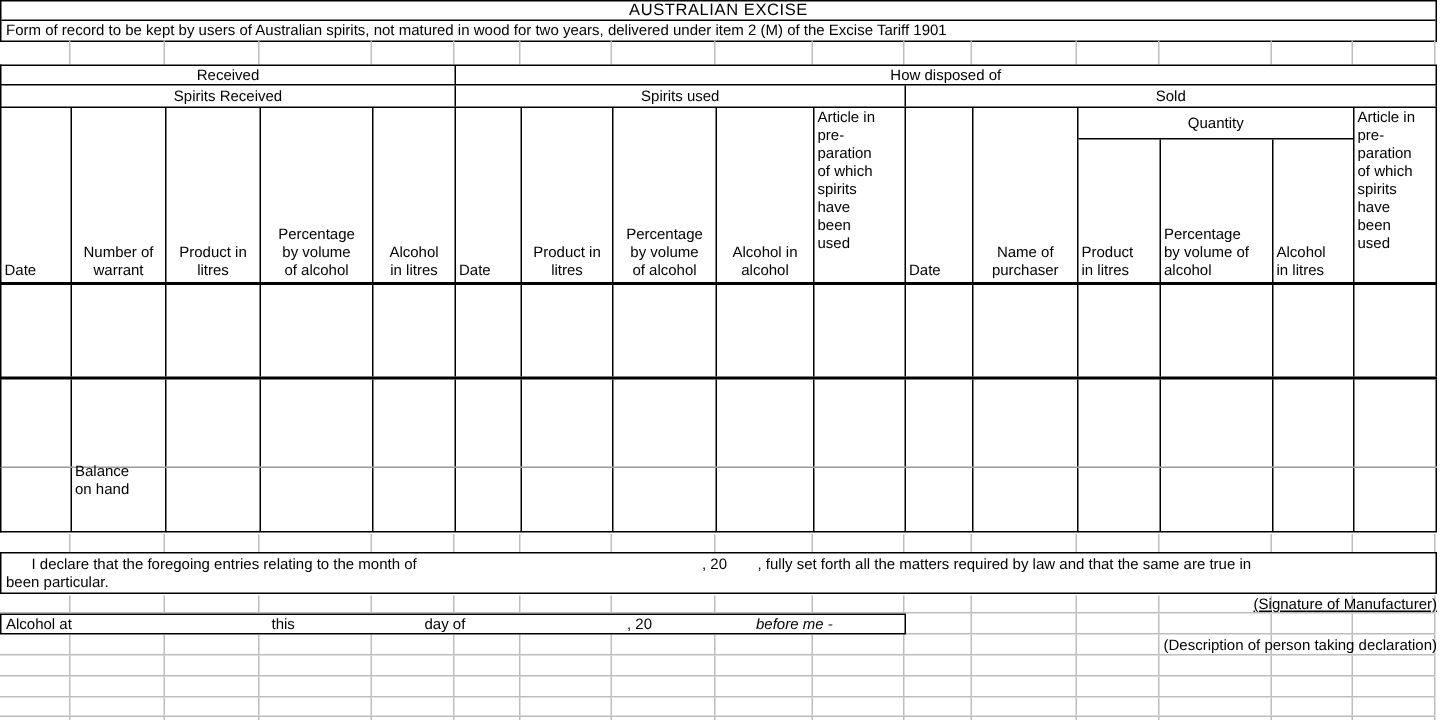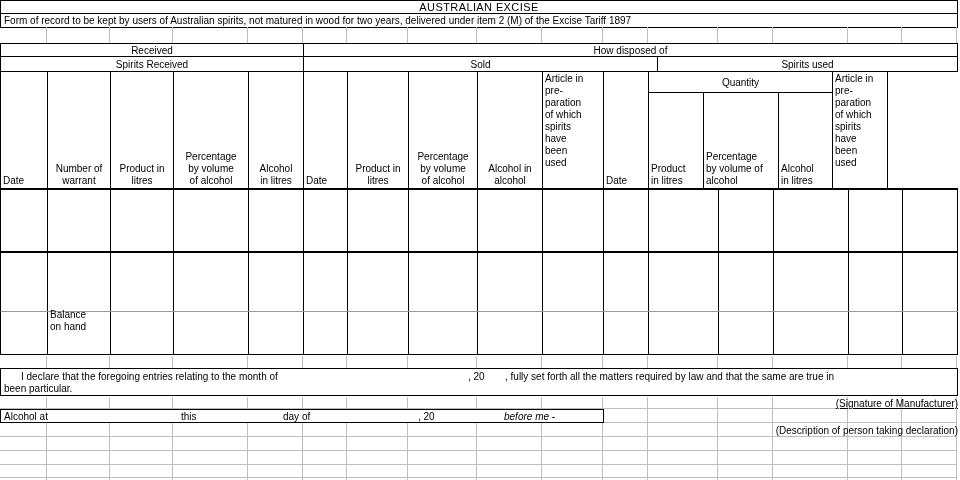--- a/index.html
+++ b/index.html
@@ -42,21 +42,21 @@
   .balance{display:flex;align-items:flex-end;font-size:10px;line-height:12px;padding:0 2px 2px 2px;box-sizing:border-box;}
   .balance span{white-space:pre-line;}
 </style>
 </head>
 <body>
 
 <div class="sheet">
 
   <div class="abs titlebox">
     <div class="titlerow">AUSTRALIAN EXCISE</div>
-    <div class="subrow">Form of record to be kept by users of Australian spirits, not matured in wood for two years, delivered under item 2 (M) of the Excise Tariff 1897</div>
+    <div class="subrow">Form of record to be kept by users of Australian spirits, not matured in wood for two years, delivered under item 2 (M) of the Excise Tariff 1901</div>
   </div>
 
   <div class="abs gband" style="left:0;top:27px;width:957px;height:16px;">
       <div class="gc" style="width: 47px;"></div>
       <div class="gc" style="width: 63px;"></div>
       <div class="gc" style="width: 63px;"></div>
       <div class="gc" style="width: 75px;"></div>
       <div class="gc" style="width: 55px;"></div>
       <div class="gc" style="width: 44px;"></div>
       <div class="gc" style="width: 61px;"></div>
@@ -211,25 +211,25 @@
       </div>
     <div class="tc sec" style="width:654px;">
         <span>How disposed of</span>
       </div>
   </div>
 
   <div class="abs trow" style="left:0;top:57px;width:958px;height:15px;border-bottom:1px solid #000;">
     <div class="tc sec" style="width:303px;">
         <span>Spirits Received</span>
       </div>
+    <div class="tc sec" style="width:300px;">
+        <span>Spirits used</span>
+      </div>
     <div class="tc sec" style="width:354px;">
         <span>Sold</span>
-      </div>
-    <div class="tc sec" style="width:300px;">
-        <span>Spirits used</span>
       </div>
   </div>
 
   <div class="abs trow" style="left:0;top:72px;width:958px;height:118px;border-bottom:2px solid #000;">
     <div class="hc" style="width:47px;">
         <span>Date</span>
       </div>
     <div class="hc ctr" style="width:63px;">
         <span>Number of
 warrant</span>
@@ -268,20 +268,24 @@
 pre-
 paration
 of which
 spirits
 have
 been
 used</span>
       </div>
     <div class="hc" style="width:45px;">
         <span>Date</span>
+      </div>
+    <div class="hc ctr" style="width:70px;">
+        <span>Name of
+purchaser</span>
       </div>
     <div class="sold-q" style="width:184px;">
       <div class="q-label">
           <span>Quantity</span>
         </div>
       <div class="q-cols">
         <div class="hc" style="width:55px;">
             <span>Product
 in litres</span>
           </div>

